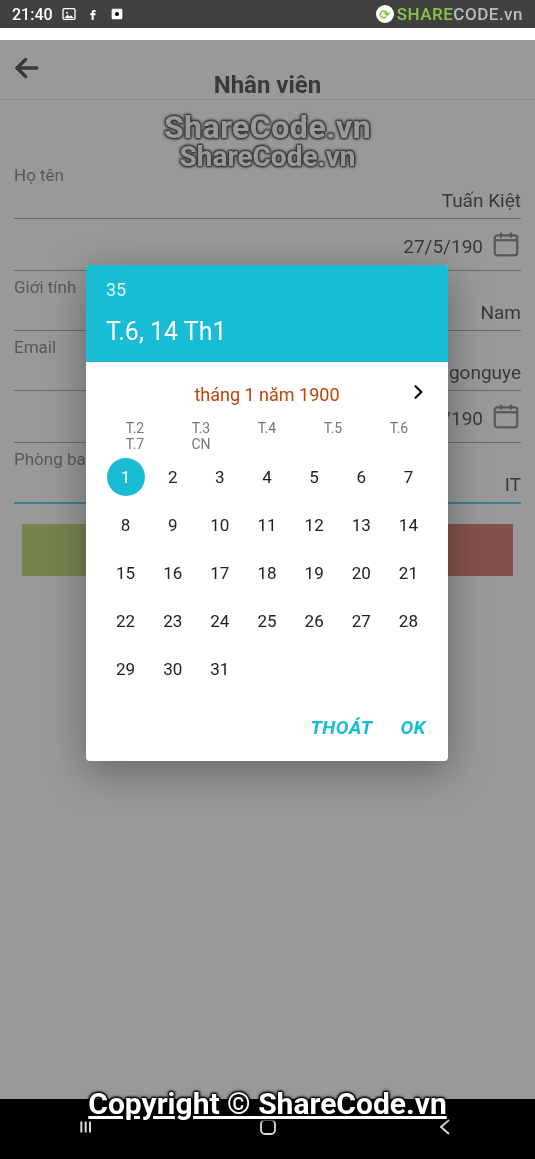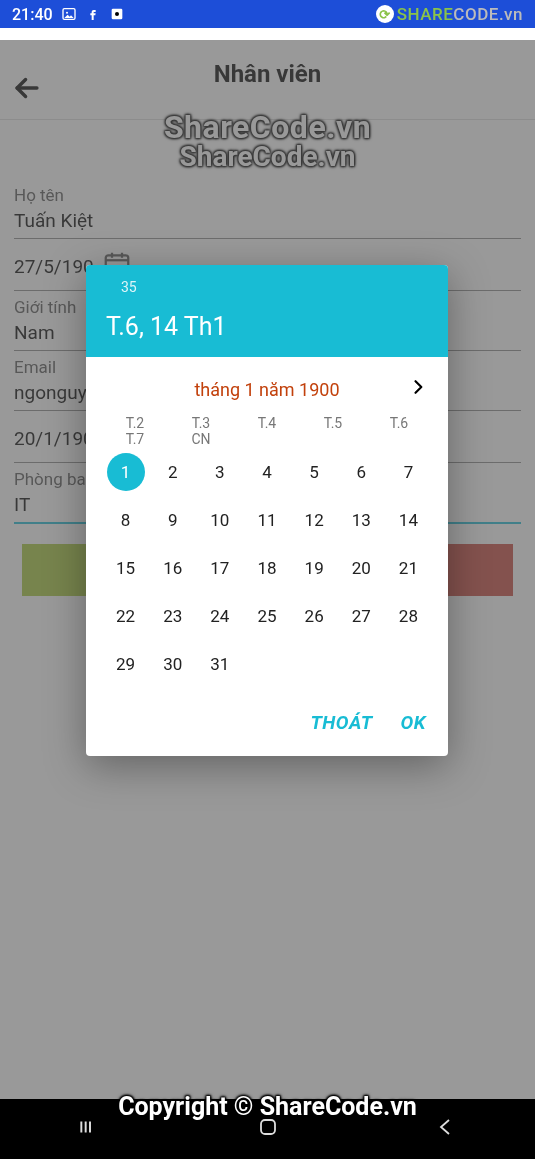--- a/index.html
+++ b/index.html
@@ -1,57 +1,57 @@
 <!DOCTYPE html>
 <html><head>
 <meta charset="utf-8">
 <style>
   * { box-sizing: border-box; margin: 0; padding: 0; font-family: -apple-system, BlinkMacSystemFont, 'Segoe UI', Roboto, Arial, sans-serif; }
   html, body { width: 535px; height: 1159px; background: #fff; overflow: hidden; position: relative; }
 
   
-  .statusbar { position: absolute; left: 0; top: 0; right: 0; height: 28px; background: #1d4ed8; color: #fff; display: flex; align-items: center; justify-content: space-between; padding: 0 12px; font-size: 16px; font-weight: 500; }
+  .statusbar { position: absolute; left: 0; top: 0; right: 0; height: 28px; background: #404040; color: #fff; display: flex; align-items: center; justify-content: space-between; padding: 0 12px; font-size: 16px; font-weight: 500; }
   .statusbar .left { display: flex; align-items: center; gap: 8px; }
   .statusbar .left .ic { width: 16px; height: 16px; display: inline-block; }
   .statusbar .right { display:flex; align-items:center; gap:3px; }
   .sharecode-icon { width:18px; height:18px; border-radius:50%; background:#fff; display:inline-flex; align-items:center; justify-content:center; color:#8bc34a; font-weight:bold; font-size:13px; }
   .statusbar .brand { font-size: 17px; letter-spacing:0.5px; }
   .brand .green { color:#8bc34a; }
   .brand .grey { color:#bbb; }
 
   
   .page { position:absolute; left:0; right:0; top:40px; bottom:0; background:#ffffff; }
-  .appbar { height:60px; display:flex; align-items:flex-start; position:relative; border-bottom:1px solid #ddd;margin-top:20px; }
+  .appbar { height:60px; display:flex; align-items:flex-end; position:relative; border-bottom:1px solid #ddd; }
   .appbar .back { position:absolute; left:10px; top:50%; transform:translateY(-50%); }
   .appbar .title { flex:1; text-align:center; font-size:24px; font-weight:700; color:#000; }
 
   .watermark { position:absolute; left:0; right:0; text-align:center; color:#fff; font-weight:700; text-shadow: 0 0 4px rgba(0,0,0,0.9), -1px -1px 2px #000, 1px -1px 2px #000, -1px 1px 2px #000, 1px 1px 2px #000; pointer-events:none; }
   .wm1 { top:68px; font-size:32px; letter-spacing:0.5px; }
   .wm2 { top:100px; font-size:28px; }
-  .wm-footer { bottom:38px; font-size:25px; }
+  .wm-footer { bottom:38px; font-size:30px;text-decoration:underline; }
 
   .form { padding: 10px 14px 0 14px; margin-top:55px; }
   .field { margin-bottom: 6px; }
   .field-label { font-size:17px; color:#555; margin-bottom:0; }
-  .field-value { font-size:19px; color:#000; border-bottom:1px solid #888; padding:4px 0 6px 0; display:flex; align-items:center; justify-content:flex-start; }
+  .field-value { font-size:19px; color:#000; border-bottom:1px solid #888; padding:4px 0 6px 0; display:flex; align-items:center; justify-content:flex-end; }
   .field-value .cal { margin-left:8px; flex:0 0 auto; }
   .it-spacer { border-bottom:2px solid #18bcd4; padding-bottom:6px; }
 
   .btn-row { display:flex; gap:0; margin:20px 0 0 0; padding:0 8px; }
   .btn { flex:1; height:52px; }
   .btn.green { background:#a7c939; }
   .btn.red { background:#c9463c; }
 
   
   .dim { position:absolute; inset:0; background:rgba(90,90,90,0.62); }
 
   
   .picker { position:absolute; left:86px; top:265px; width:362px; background:#fff; border-radius:4px; box-shadow:0 10px 40px rgba(0,0,0,0.35); overflow:hidden; }
   .picker-head { background:#18bcd4; color:#fff; padding:14px 20px 16px 20px; }
-  .picker-year { font-size:14px; opacity:0.85;margin-left:15px; }
+  .picker-year { font-size:18px; opacity:0.85; }
   .picker-date { font-size:25px; font-weight:400; margin-top:17px; }
   .picker-body { padding:12px 16px 8px 16px; }
   .month-row { display:flex; align-items:center; justify-content:center; position:relative; height:40px; margin-bottom:6px; }
   .month-label { font-size:18px; color:#c2410c; }
   .month-next { position:absolute; right:4px; top:50%; transform:translateY(-50%); }
   .dow { display:grid; grid-template-columns: repeat(5,1fr); text-align:center; font-size:14px; color:#777; margin-bottom:6px; }
   .days { display:grid; grid-template-columns: repeat(7,1fr); text-align:center; row-gap:10px; font-size:17px; color:#222; }
   .days .d { height:38px; display:flex; align-items:center; justify-content:center; position:relative; }
   .days .d.sel span { width:38px; height:38px; border-radius:50%; background:#18bcd4; color:#fff; display:flex; align-items:center; justify-content:center; }
   .actions { display:flex; justify-content:flex-end; gap:28px; padding:20px 22px 22px 0;font-style:italic; }

